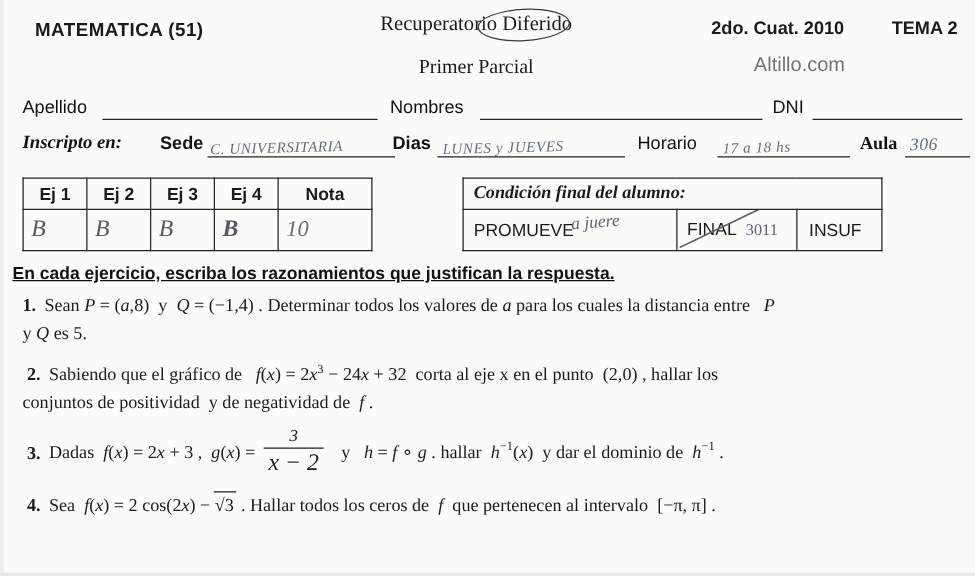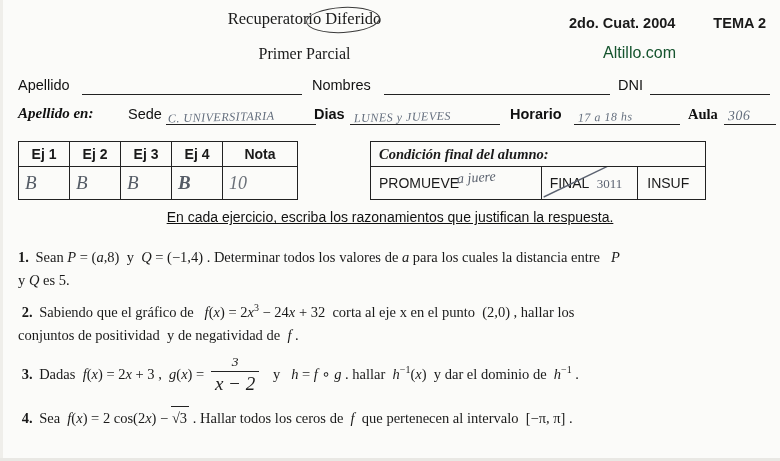--- a/index.html
+++ b/index.html
@@ -85,21 +85,21 @@
     font-weight: bold;
     font-size: 14.5px;
     margin-right: 4px;
   }
   .watermark {
     position: absolute;
     right: 104px;
     top: 44px;
     font-family: "Liberation Sans", sans-serif;
     font-size: 16px;
-    color: #14532d;
+    color: #737373;
   }
 
   
   .fill-row {
     position: relative;
     margin-top: 14px;
     font-family: "Liberation Sans", sans-serif;
     font-size: 14.5px;
     height: 20px;
   }
@@ -215,32 +215,32 @@
     position: absolute;
     left: 0;
     top: 0;
     width: 100%;
     height: 100%;
     pointer-events: none;
   }
 
   
   .instruction {
-    text-align: center;
-    font-family: "Liberation Sans", sans-serif;
-    font-weight: normal;
+    text-align: left;
+    font-family: "Liberation Sans", sans-serif;
+    font-weight: bold;
     font-size: 14px;
     text-decoration: underline;
     margin-top: 12px;
     color: #111;
   }
 
   
   .exercises {
-    margin-top: 21px;
+    margin-top: 8px;
     padding: 0 8px;
   }
   .ex {
     font-family: "Liberation Serif", serif;
     font-size: 14.5px;
     line-height: 1.55;
     margin-bottom: 9px;
   }
   .ex .num {
     font-weight: bold;
@@ -291,56 +291,57 @@
     background: #efeeea;
   }
 </style>
 </head>
 <body>
 
 <div class="page">
   <div class="page-border-left"></div>
 
   <div class="header-row">
+    <div class="subject">MATEMATICA (51)</div>
     <div class="center-title">
       <span class="line1">
         <span>Recuperatorio Diferido</span>
         <span class="ellipse"></span>
       </span>
       <span class="line2">Primer Parcial</span>
     </div>
     <div class="right-head">
-      <span class="cuat">2do. Cuat. 2004</span>
+      <span class="cuat">2do. Cuat. 2010</span>
       <span class="tema">TEMA 2</span>
     </div>
   </div>
   <div class="watermark">Altillo.com</div>
 
   <div class="fill-row">
     <span class="lbl" style="left:8px; top:0;">Apellido</span>
     <span class="uline" style="left:72px; top:17px; width:220px;"></span>
 
     <span class="lbl" style="left:302px; top:0;">Nombres</span>
     <span class="uline" style="left:374px; top:17px; width:226px;"></span>
 
     <span class="lbl" style="left:608px; top:0;">DNI</span>
     <span class="uline" style="left:640px; top:17px; width:120px;"></span>
   </div>
 
   <div class="fill-row2">
-    <span class="lbl lbl-italic" style="left:8px; top:0;">Apellido en:</span>
-    <span class="lbl" style="left:118px; top:1px; font-weight:normal;">Sede</span>
+    <span class="lbl lbl-italic" style="left:8px; top:0;">Inscripto en:</span>
+    <span class="lbl" style="left:118px; top:1px; font-weight:bold;">Sede</span>
     <span class="hand hand-blue" style="left:158px; top:5px;">C. UNIVERSITARIA</span>
     <span class="uline" style="left:156px; top:19px; width:150px;"></span>
 
     <span class="lbl" style="left:304px; top:1px; font-weight:bold;">Dias</span>
     <span class="hand hand-blue" style="left:344px; top:5px;">LUNES y JUEVES</span>
     <span class="uline" style="left:340px; top:19px; width:150px;"></span>
 
-    <span class="lbl" style="left:500px; top:1px; font-weight:bold;">Horario</span>
+    <span class="lbl" style="left:500px; top:1px; font-weight:normal;">Horario</span>
     <span class="hand hand-blue" style="left:568px; top:5px;">17 a 18 hs</span>
     <span class="uline" style="left:564px; top:19px; width:106px;"></span>
 
     <span class="lbl" style="left:678px; top:1px; font-weight:bold;font-family:Liberation Serif, serif;">Aula</span>
     <span class="hand hand-blue" style="left:718px; top:3px; font-size:14px;">306</span>
     <span class="uline" style="left:714px; top:19px; width:52px;"></span>
   </div>
 
   <div class="tables">
     <table class="grid ej-table">

